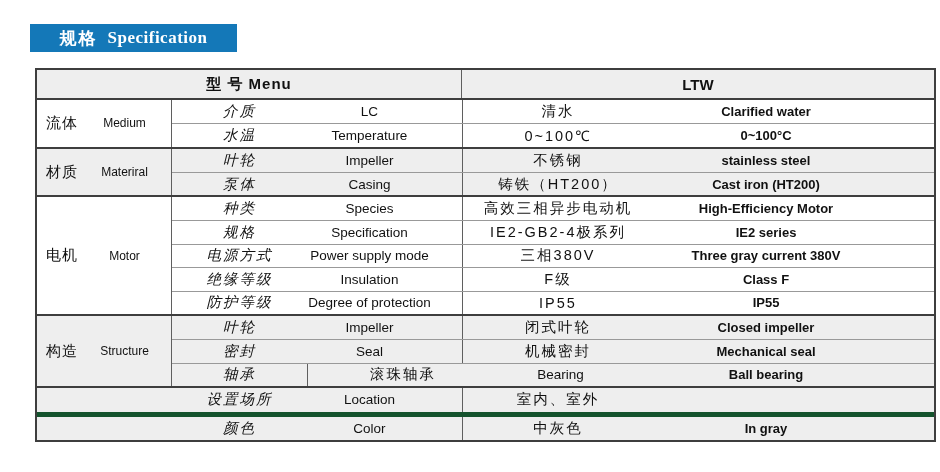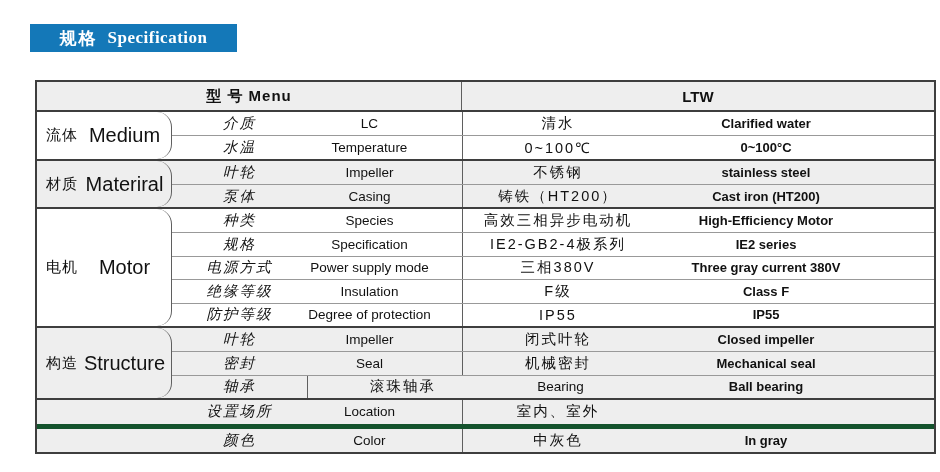--- a/index.html
+++ b/index.html
@@ -16,43 +16,42 @@
     height:28px; min-width:207px;
     background:#1478b8;
     color:#fff;
     display:flex; align-items:center; justify-content:center;
     gap:10px; padding:0 14px;
   }
   .badge-cn { font-size:17px; font-weight:bold; letter-spacing:2px; }
   .badge-en { font-family:"Liberation Serif", serif; font-size:17px; font-weight:bold; letter-spacing:0.5px; }
 
   .spec-table {
-    position:absolute; left:35px; top:80px;
+    position:absolute; left:35px; top:68px;
     width:901px; height:374px;
     border:2px solid #3e3e3e;
     display:flex; flex-direction:column;
     font-size:14px;
   }
   .shade { background:#eeeeee; }
   .white { background:#ffffff; }
 
   .hrow { display:flex; height:30px; flex:0 0 30px; border-bottom:2px solid #3e3e3e; background:#eeeeee; font-weight:bold; font-size:15px; }
   .hleft { width:425px; border-right:1px solid #5f5f5f; display:flex; align-items:center; justify-content:center; letter-spacing:1px; }
   .hright { flex:1; display:flex; align-items:center; justify-content:center; }
 
   .group { display:flex; border-bottom:2px solid #3e3e3e; min-height:0; }
   .gcell {
     width:135px; flex:0 0 135px;
     border-right:1px solid #5f5f5f;
     display:flex; align-items:center;
     padding-left:9px;
-    border-radius:15px;
   }
   .gcn { font-size:15px; letter-spacing:1px; }
-  .gen { flex:1; text-align:center; font-size:20px; }
+  .gen { flex:1; text-align:center; font-size:12px; }
   .grows { flex:1; display:flex; flex-direction:column; min-width:0; }
   .grows .row + .row { border-top:1px solid #999; }
 
   .row { flex:1; display:flex; align-items:stretch; min-height:0; }
   .cell { display:flex; align-items:center; justify-content:center; white-space:nowrap; }
   .pcn { width:135px; flex:0 0 135px; font-size:14.5px; letter-spacing:2px;font-style:italic; }
   .pen { width:155px; flex:0 0 155px; padding-right:30px; font-size:13.5px; }
   .vcn { width:191px; flex:0 0 191px; border-left:1px solid #5f5f5f; font-size:14.5px; letter-spacing:2px; }
   .ven { flex:1; padding-right:55px; font-size:13px;font-weight:bold; }
 

